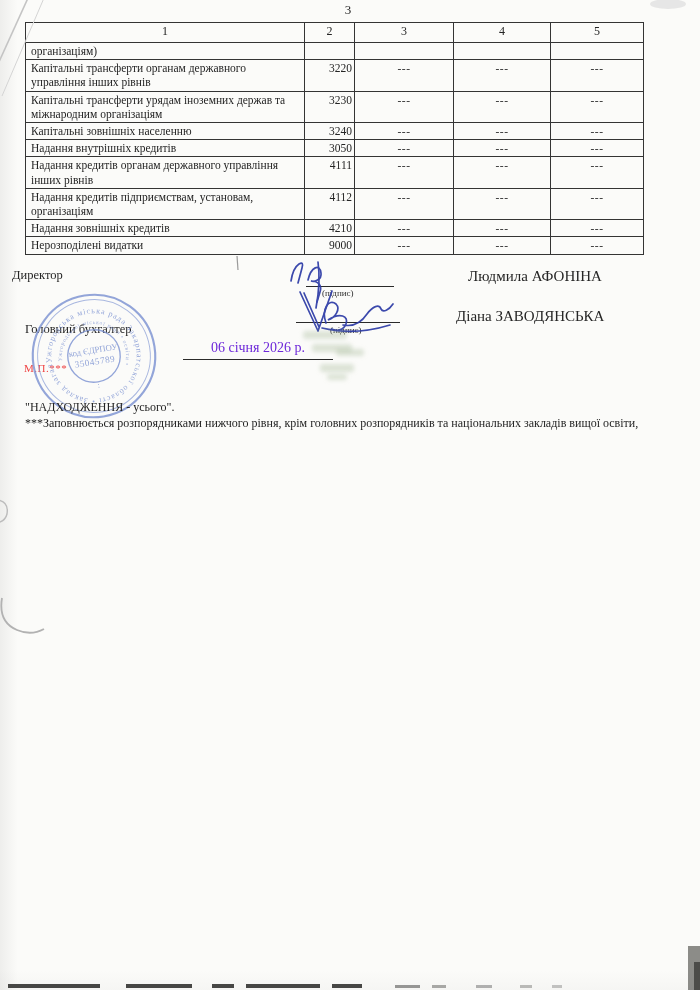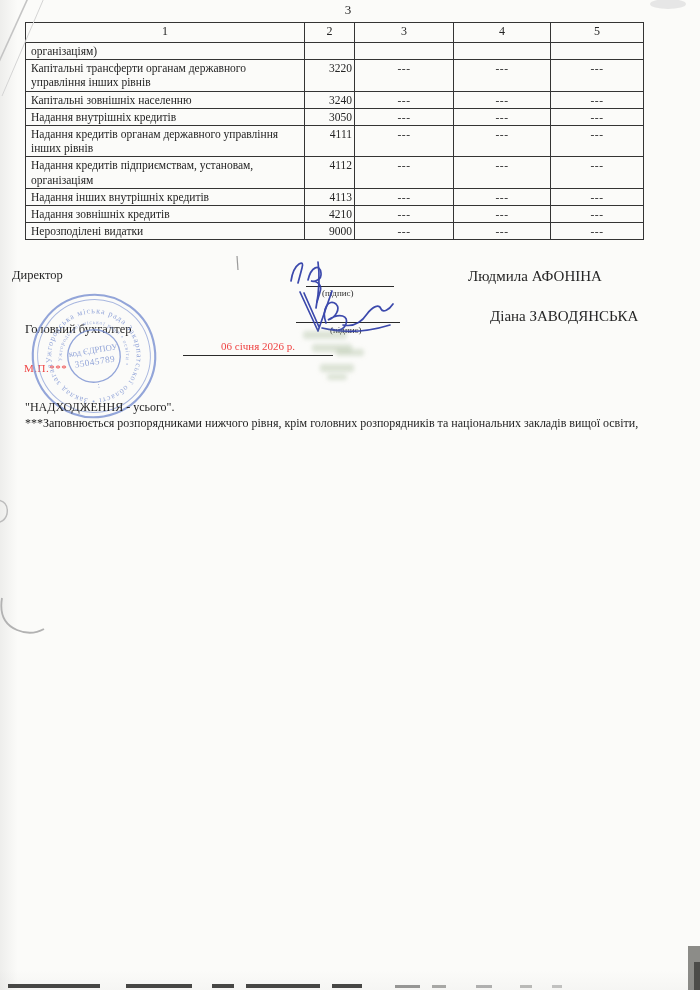--- a/index.html
+++ b/index.html
@@ -21,21 +21,21 @@
   table.doc th { height:17px; text-align:center; font-size:12px; padding:1px 2px; }
   td.c1   { text-align:left; padding:1px 5px; line-height:14.2px; }
   td.num  { text-align:right; padding:1px 2px; line-height:14.2px; }
   td.dash { text-align:center; padding:1px 2px; line-height:14.2px; letter-spacing:.5px; color:#3c3c3c; }
 
   .abs { position:absolute; }
   .lbl  { font-size:12.5px; color:#262626; white-space:nowrap; }
   .name { font-size:15px; color:#262626; white-space:nowrap; }
   .sigline { border-top:1.4px solid #2a2a2a; height:0; }
   .caption { font-size:9px; color:#2e2e2e; white-space:nowrap; }
-  .dateline { width:150px; text-align:center; font-size:11px; color:#ef4444;
+  .dateline { width:150px; text-align:center; font-size:14px; color:#6d28d9;
     border-bottom:1.4px solid #2a2a2a; padding-bottom:3px; white-space:nowrap; }
   .mp { font-size:11px; color:#ef4444; letter-spacing:.5px; }
 
   .footnotes { position:absolute; left:25px; top:400px; width:636px;
     font-size:12px; line-height:15.5px; color:#242424; }
   .footnotes div { white-space:nowrap; }
 
   .stamp { position:absolute; left:26px; top:288px; width:136px; height:136px;
     transform:rotate(-9deg); opacity:.82; pointer-events:none; }
   .inksigs { position:absolute; left:280px; top:255px; width:135px; height:92px; pointer-events:none; }
@@ -76,20 +76,27 @@
           <td class="dash"></td>
         </tr>
         <tr>
           <td class="c1">Капітальні трансферти органам державного управління інших рівнів</td>
           <td class="num">3220</td>
           <td class="dash">---</td>
           <td class="dash">---</td>
           <td class="dash">---</td>
         </tr>
         <tr>
+          <td class="c1">Капітальні трансферти урядам іноземних держав та міжнародним організаціям</td>
+          <td class="num">3230</td>
+          <td class="dash">---</td>
+          <td class="dash">---</td>
+          <td class="dash">---</td>
+        </tr>
+        <tr>
           <td class="c1">Капітальні зовнішніх населенню</td>
           <td class="num">3240</td>
           <td class="dash">---</td>
           <td class="dash">---</td>
           <td class="dash">---</td>
         </tr>
         <tr>
           <td class="c1">Надання внутрішніх кредитів</td>
           <td class="num">3050</td>
           <td class="dash">---</td>
@@ -99,27 +106,20 @@
         <tr>
           <td class="c1">Надання кредитів органам державного управління інших рівнів</td>
           <td class="num">4111</td>
           <td class="dash">---</td>
           <td class="dash">---</td>
           <td class="dash">---</td>
         </tr>
         <tr>
           <td class="c1">Надання кредитів підприємствам, установам, організаціям</td>
           <td class="num">4112</td>
-          <td class="dash">---</td>
-          <td class="dash">---</td>
-          <td class="dash">---</td>
-        </tr>
-        <tr>
-          <td class="c1">Надання інших внутрішніх кредитів</td>
-          <td class="num">4113</td>
           <td class="dash">---</td>
           <td class="dash">---</td>
           <td class="dash">---</td>
         </tr>
         <tr>
           <td class="c1">Надання зовнішніх кредитів</td>
           <td class="num">4210</td>
           <td class="dash">---</td>
           <td class="dash">---</td>
           <td class="dash">---</td>
@@ -133,21 +133,21 @@
         </tr>
       </tbody>
   </table>
 
   <div class="abs lbl" style="left:12px; top:268px;">Директор</div>
   <div class="abs name" style="left:468px; top:268px;">Людмила АФОНІНА</div>
   <div class="abs sigline" style="left:306px; top:286px; width:88px;"></div>
   <div class="abs caption" style="left:322px; top:288px;">(підпис)</div>
 
   <div class="abs lbl" style="left:25px; top:305px;margin-top:17px;">Головний бухгалтер</div>
-  <div class="abs name" style="left:490px; top:308px;">Діана ЗАВОДЯНСЬКА</div>
+  <div class="abs name" style="left:456px; top:308px;">Діана ЗАВОДЯНСЬКА</div>
   <div class="abs sigline" style="left:296px; top:322px; width:104px;"></div>
   <div class="abs caption" style="left:330px; top:325px;">(підпис)</div>
 
   <div class="abs dateline" style="left:183px; top:340px;">06 січня 2026 р.</div>
   <div class="abs mp" style="left:24px; top:362px;">М.П.***</div>
 
   <svg class="stamp" viewBox="0 0 140 140">
     <defs>
       <path id="ringO" d="M70,70 m-44,0 a44,44 0 1,1 88,0 a44,44 0 1,1 -88,0"></path>
       <path id="ringI" d="M70,70 m-33,0 a33,33 0 1,1 66,0 a33,33 0 1,1 -66,0"></path>

